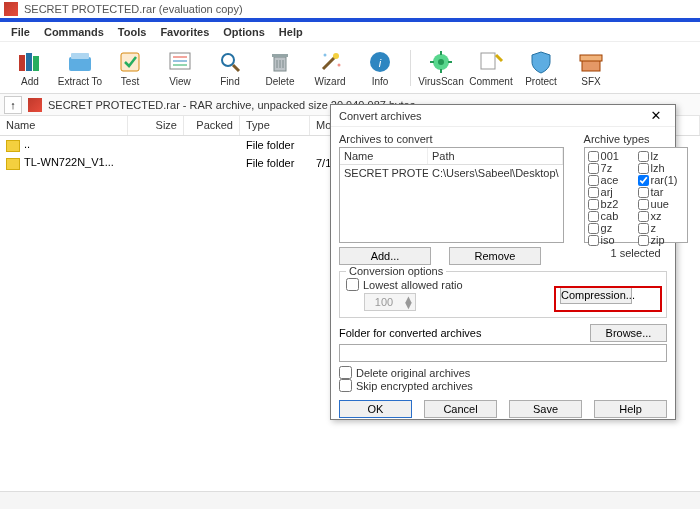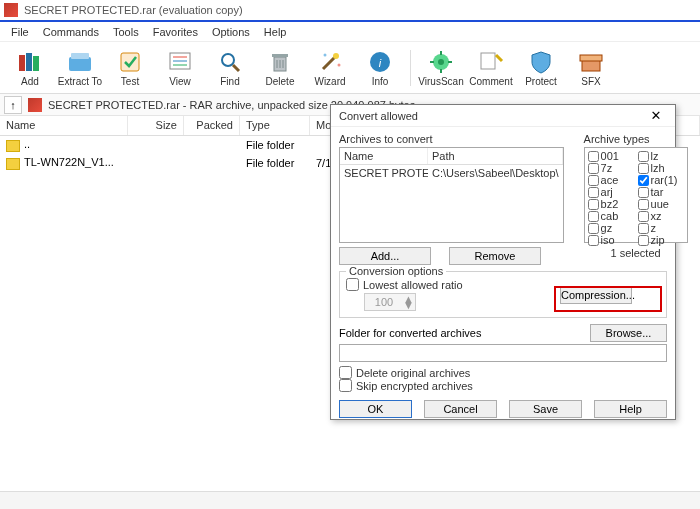--- a/index.html
+++ b/index.html
@@ -1,25 +1,25 @@
 <!DOCTYPE html>
 <html><head>
 <meta charset="utf-8">
 <style>
 * { box-sizing: border-box; margin: 0; padding: 0; font-family: "Segoe UI", Tahoma, sans-serif; font-size: 11px; }
 body { width: 700px; height: 509px; background: #fff; position: relative; overflow: hidden; color: #000; }
 
 
-.titlebar { height: 22px; background: #fff; display: flex; align-items: center; padding: 0 4px; border-bottom: 2px solid #1d4ed8; }
+.titlebar { height: 22px; background: #fff; display: flex; align-items: center; padding: 0 4px; border-bottom: 4px solid #1d4ed8; }
 .app-icon { width: 14px; height: 14px; background: linear-gradient(135deg,#c0392b,#e74c3c); margin-right: 6px; }
 .titletext { color: #555; }
 
 
 .menubar { height: 20px; display: flex; align-items: center; padding: 0 4px; gap: 0; border-bottom: 1px solid #eee; }
-.menubar span { padding: 2px 7px; color: #333; cursor: default; }
+.menubar span { padding: 2px 7px; color: #333; cursor: default; font-weight: bold; }
 
 
 .toolbar { height: 52px; display: flex; align-items: center; padding: 2px 6px; gap: 2px; border-bottom: 1px solid #ddd; }
 .tbtn { display: flex; flex-direction: column; align-items: center; width: 48px; height: 46px; justify-content: center; cursor: pointer; }
 .tbtn .ic { width: 26px; height: 26px; display: flex; align-items: center; justify-content: center; }
 .tbtn .lbl { font-size: 10px; color: #333; margin-top: 1px; }
 .tsep { width: 1px; height: 36px; background: #ddd; margin: 0 4px; }
 
 
 .addr { height: 22px; display: flex; align-items: center; padding: 0 4px; border-bottom: 1px solid #e5e5e5; background: #fafafa; }
@@ -243,21 +243,21 @@
     <div class="cell" style="width:56px"></div>
     <div class="cell" style="width:70px">File folder</div>
     <div class="cell" style="width:70px">7/14/2018</div>
   </div>
 </div>
 
 <div class="status"></div>
 
 <div class="dialog">
   <div class="dtitlebar">
-    <div class="tt">Convert allowed</div>
+    <div class="tt">Convert archives</div>
     <div class="x">✕</div>
   </div>
   <div class="dbody">
     <div class="convbox">
       <div style="flex:1">
         <div class="sectlabel">Archives to convert</div>
         <div class="listbox">
           <div class="hdr">
             <div style="width:88px">Name</div>
             <div style="flex:1">Path</div>

